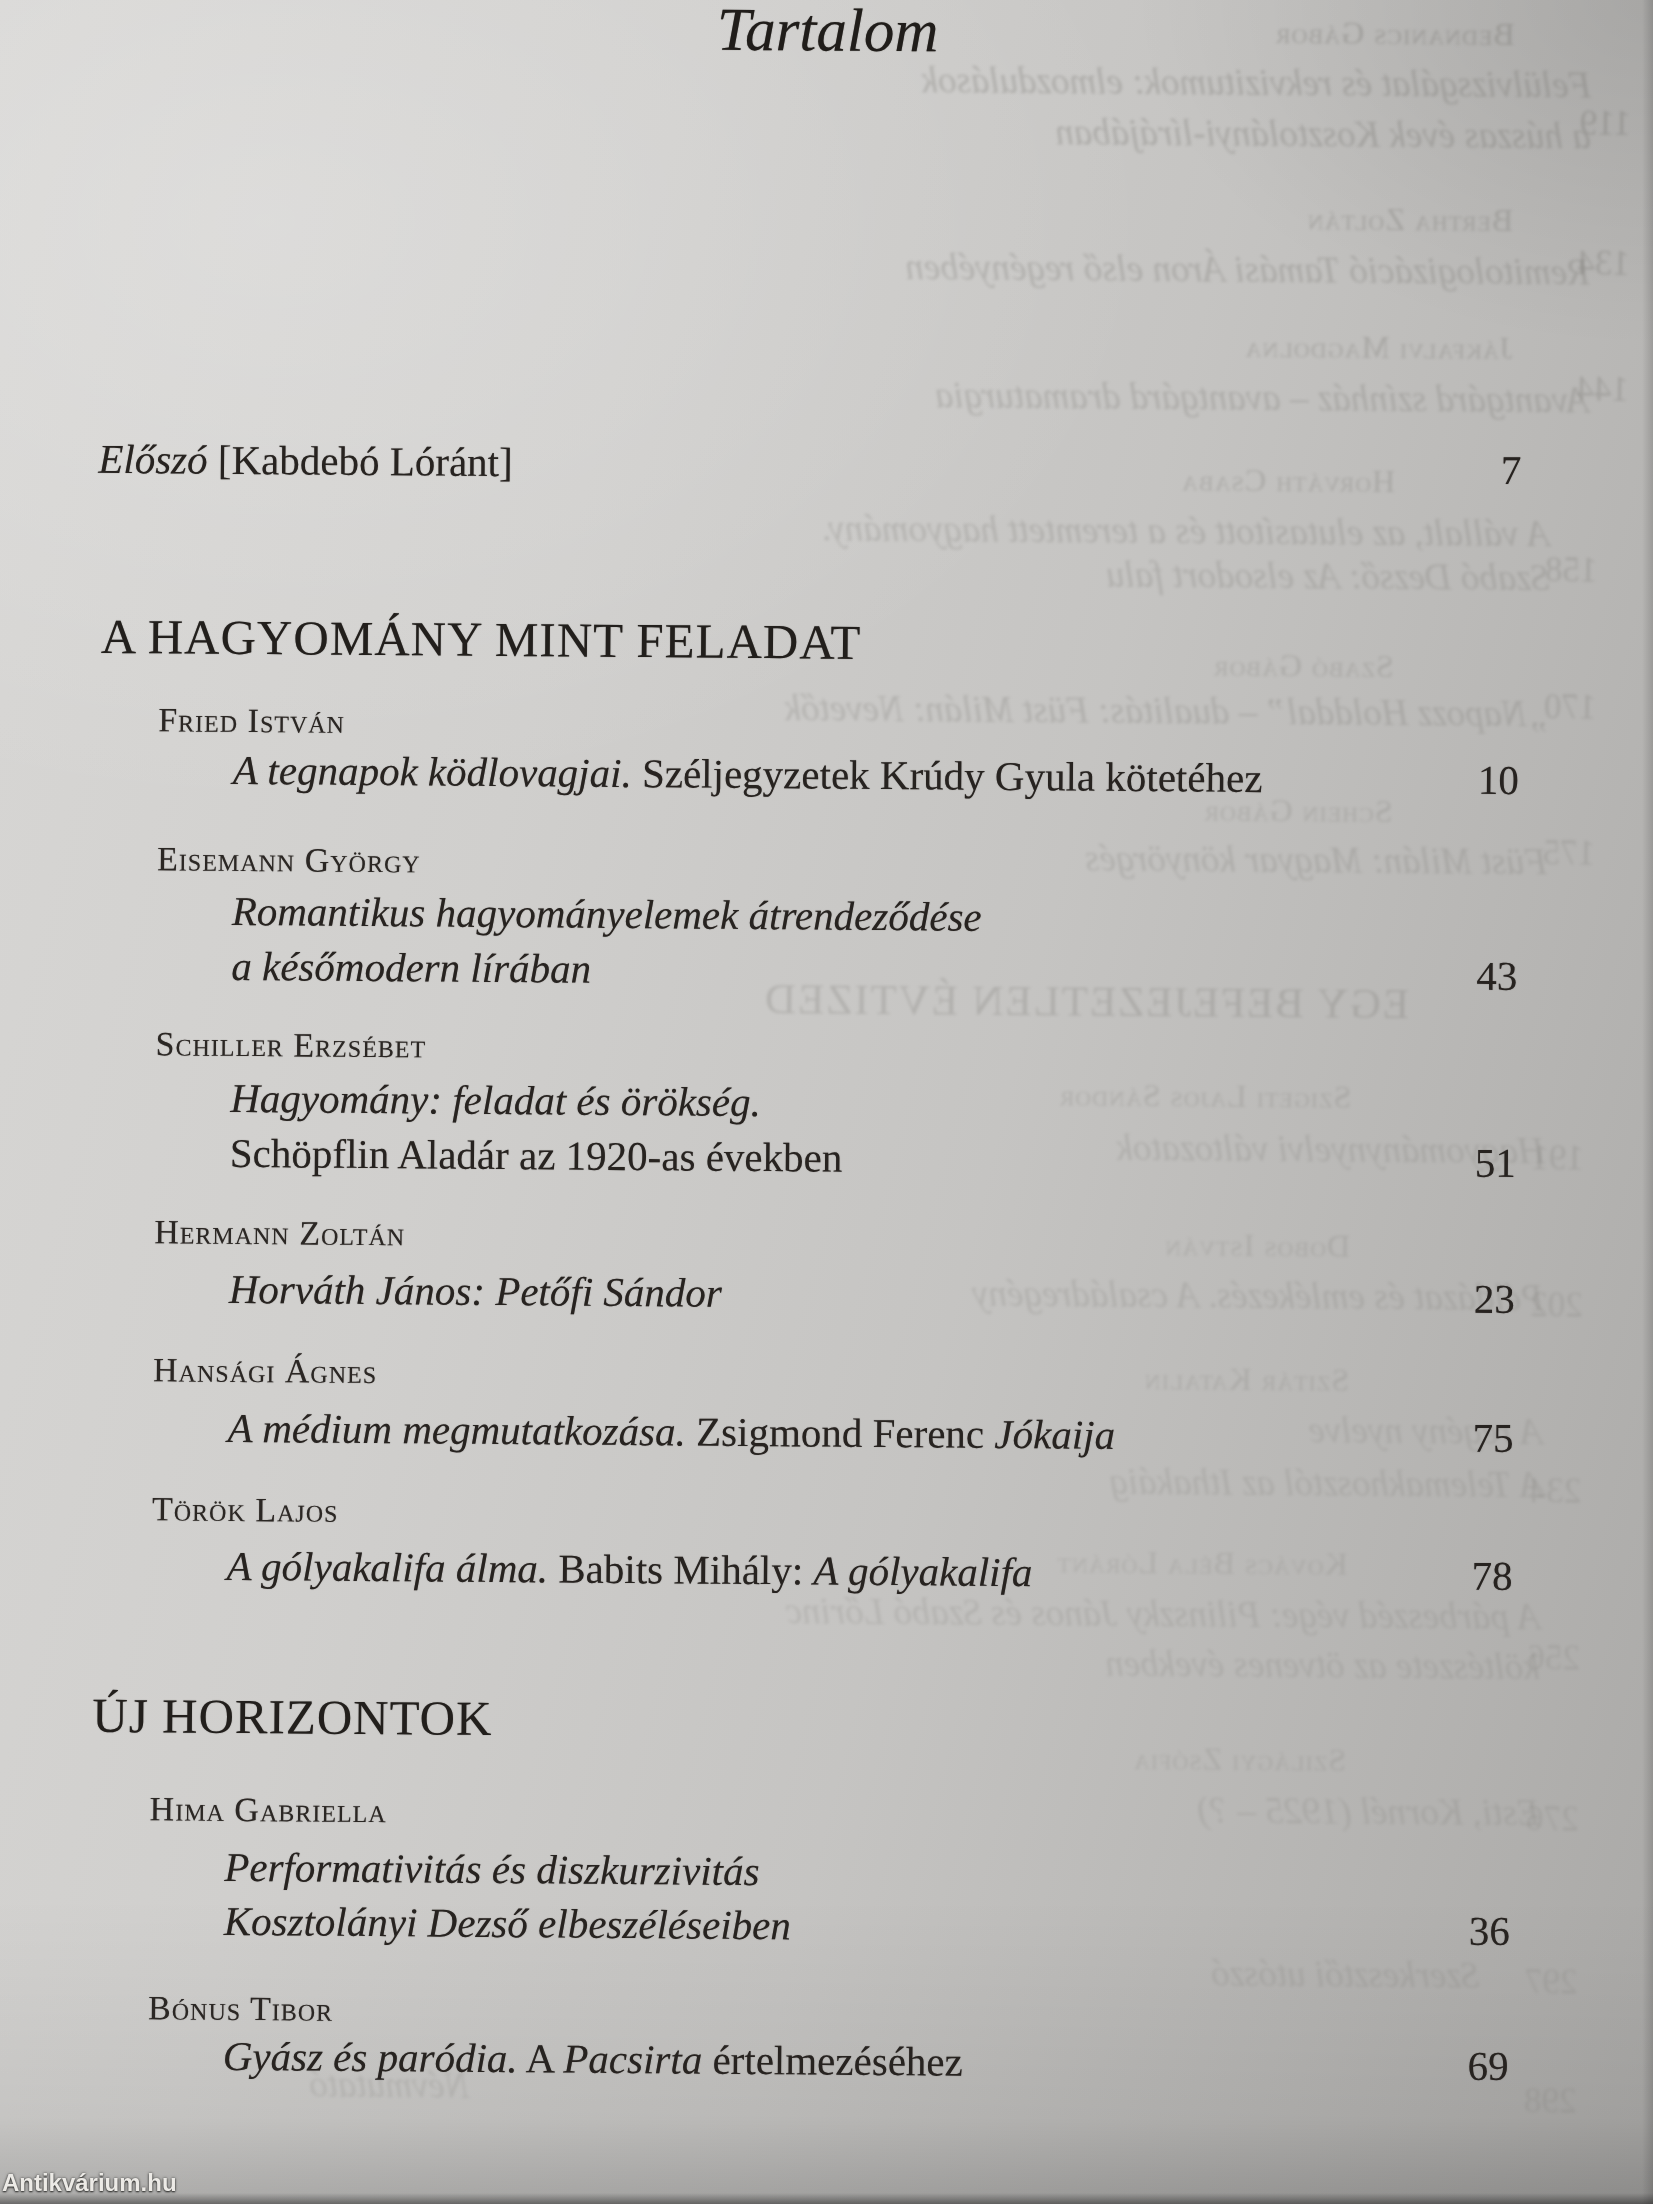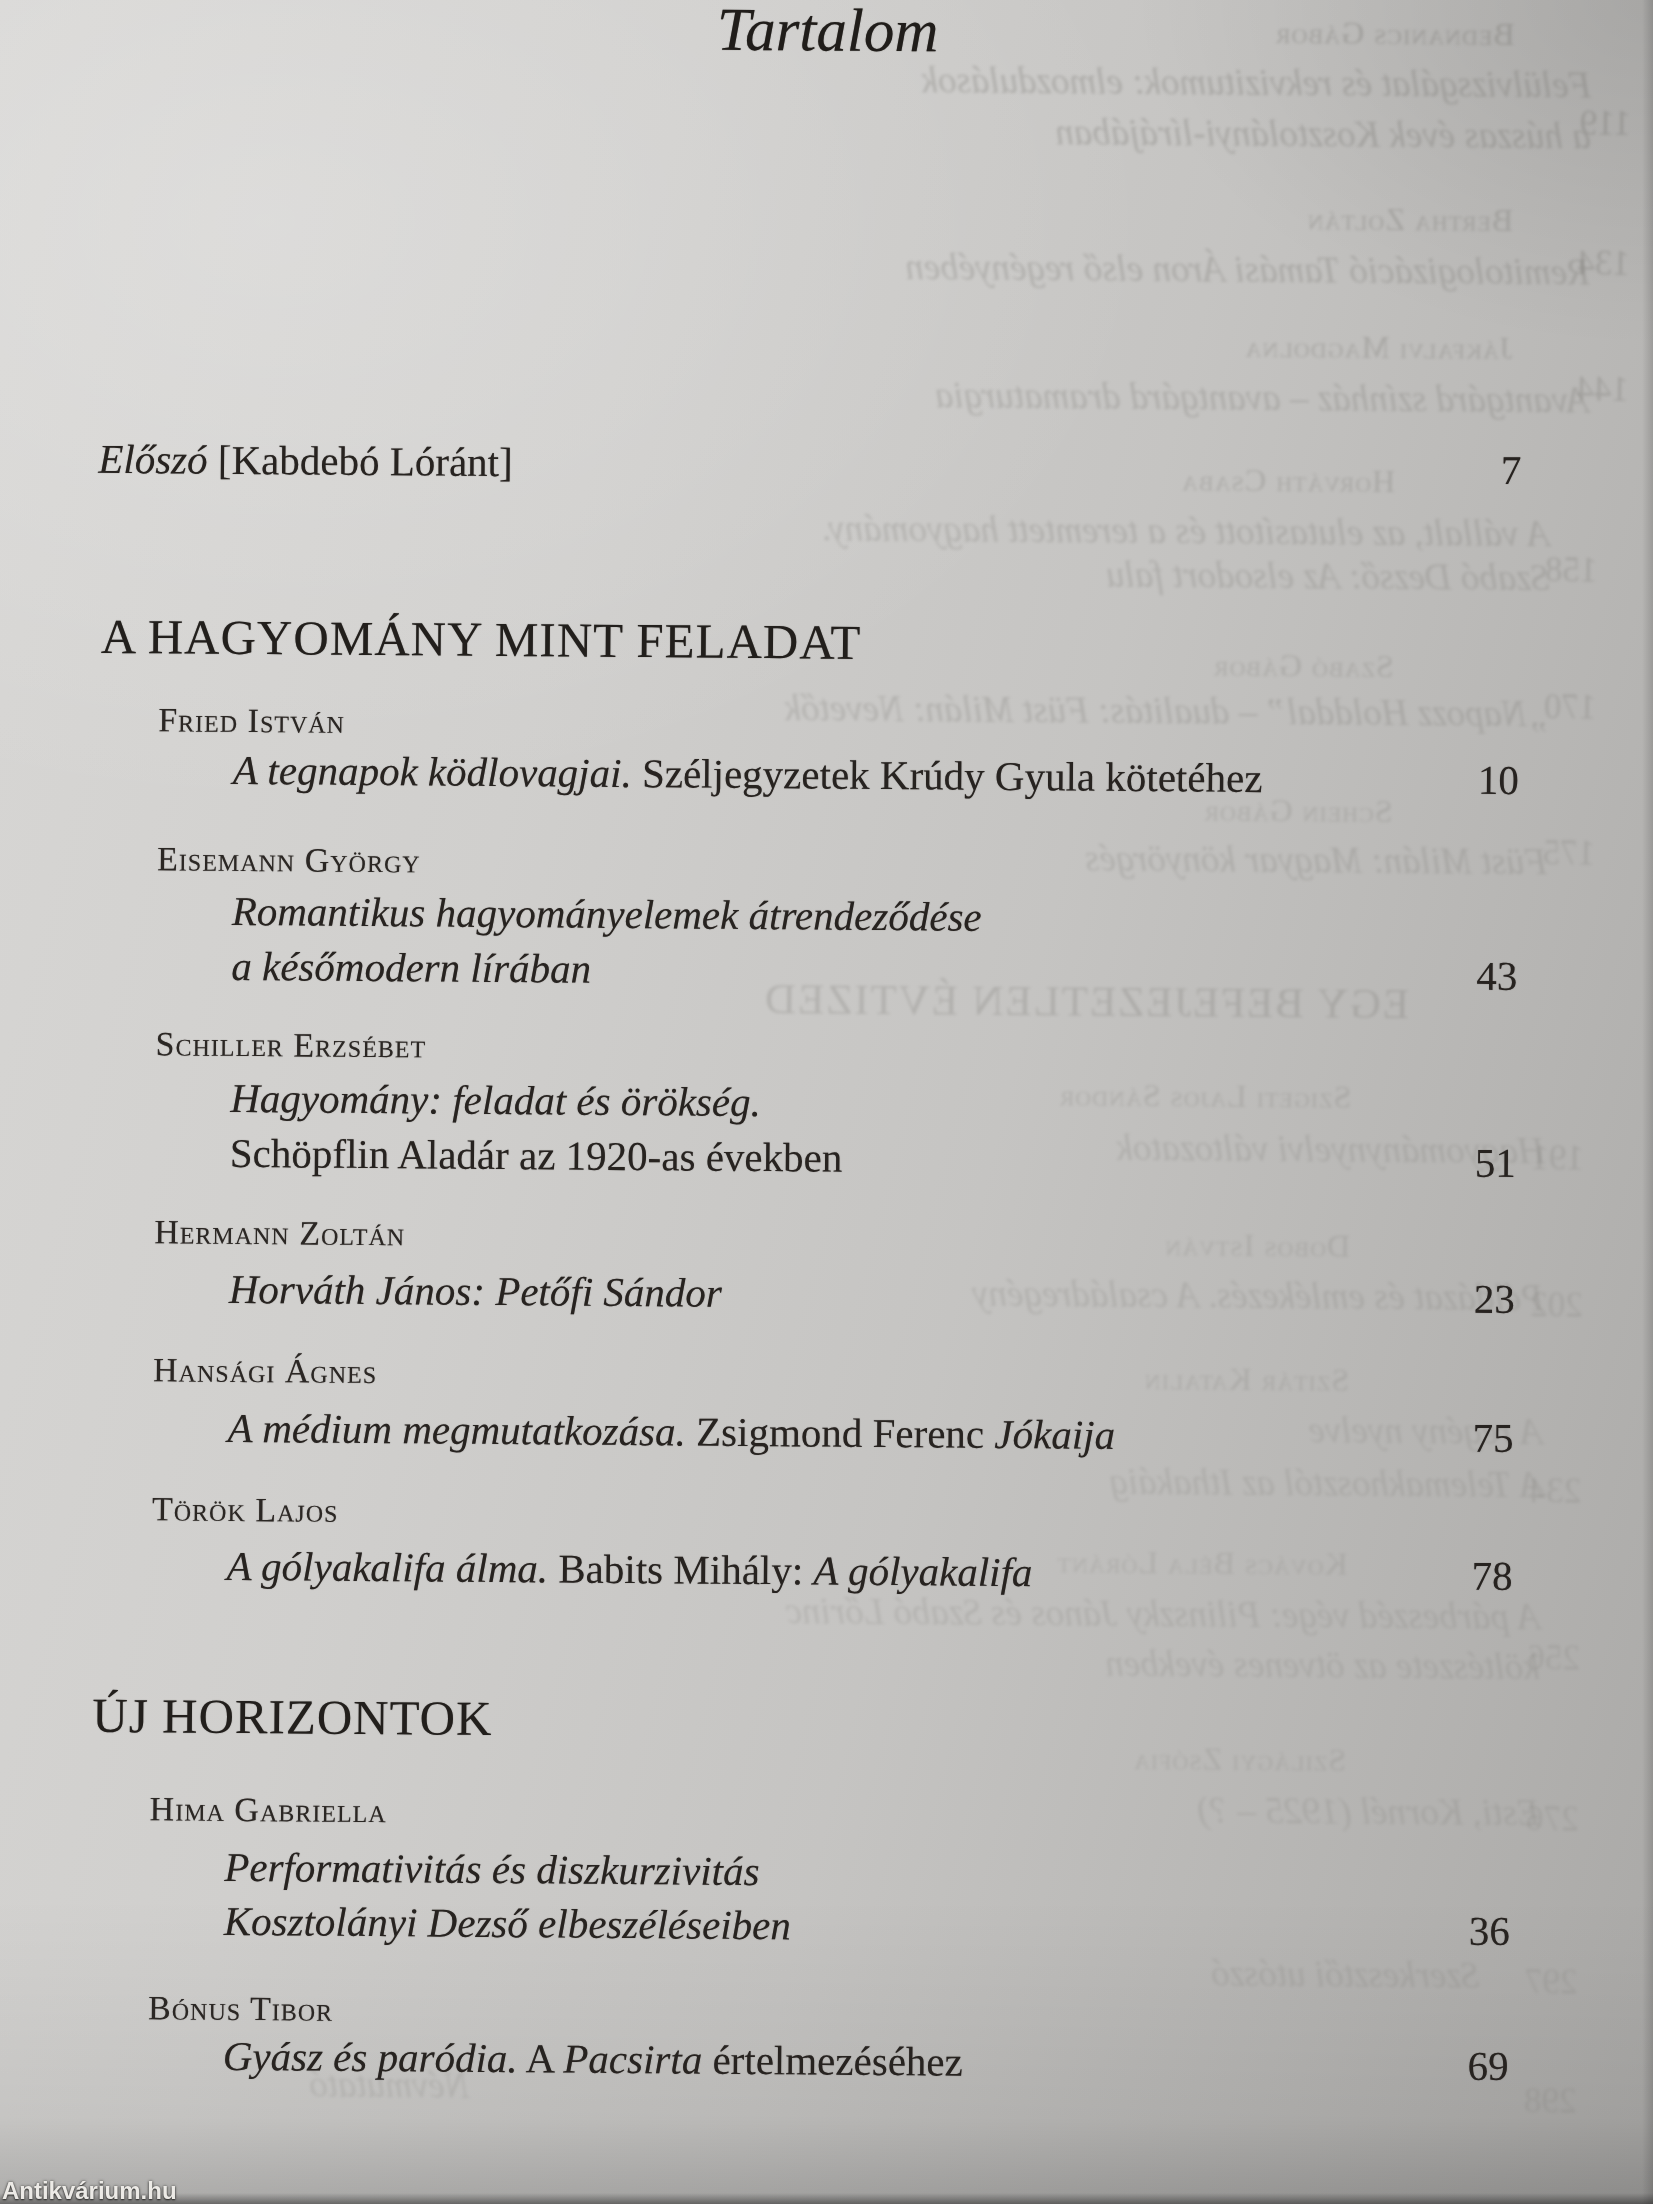--- a/index.html
+++ b/index.html
@@ -31,21 +31,21 @@
   .bleed{position:absolute;transform:scaleX(-1);color:#6f6d68;filter:blur(1.6px);line-height:1.1;white-space:nowrap;}
   .b-author{font-variant:small-caps;font-size:32px;letter-spacing:1px;}
   .b-title{font-style:italic;font-size:37px;}
   .b-head{font-size:43px;letter-spacing:1.9px;}
   .b-num{font-size:35px;}
   .edge-right{position:absolute;top:0;right:0;width:11.6px;height:100%;
               background:linear-gradient(90deg,rgba(0,0,0,0),rgba(0,0,0,0.16));}
   .edge-bottom{position:absolute;left:0;bottom:0;width:100%;height:11.6px;
                background:linear-gradient(180deg,rgba(0,0,0,0),rgba(0,0,0,0.42));}
   .watermark{
-    position:absolute;left:1.9px;bottom:0px;z-index:5;
+    position:absolute;left:1.9px;bottom:8px;z-index:5;
     font-family:"Liberation Sans","DejaVu Sans",sans-serif;font-weight:bold;font-size:24px;
     color:#eceae6;text-shadow:0 1px 1.9px rgba(30,30,28,.9),0 0 2.9px rgba(40,40,38,.7);text-align:center;
   }
 </style>
 </head>
 <body>
 
 <div class="page">
 
   <div class="bleedlayer" id="bleed">

